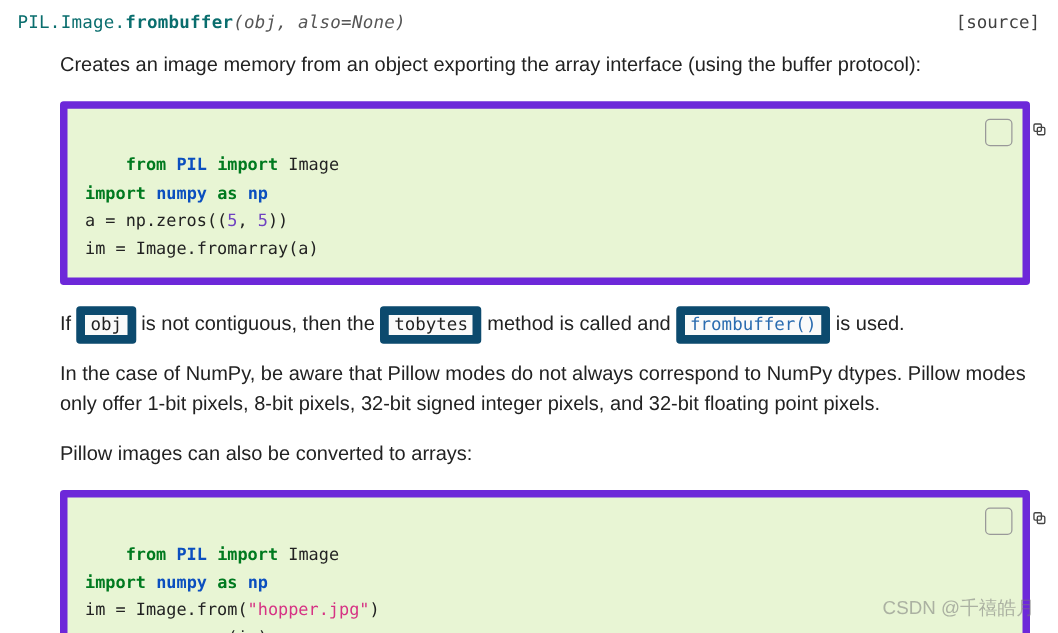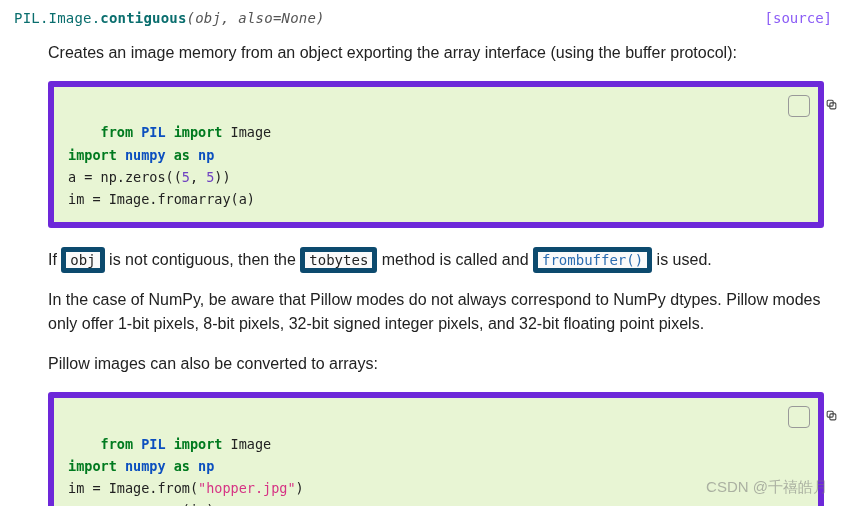--- a/index.html
+++ b/index.html
@@ -23,21 +23,21 @@
     font-family: ui-monospace, SFMono-Regular, Menlo, Consolas, monospace;
     font-size: 14px;
     letter-spacing: 0.2px;
   }
   .sig .mod { color: #0a6e6e; }
   .sig .fn { font-weight: 700; }
   .sig .args { color: #555; font-style: italic; }
   .srclink {
     font-family: ui-monospace, SFMono-Regular, Menlo, Consolas, monospace;
     font-size: 14px;
-    color: #8b5cf6;
+    color: #404040;
   }
   .body { padding-left: 34px; padding-right: 8px; }
   p { margin: 10px 0 16px; color: #222; }
   .codeblock {
     position: relative;
     background: #e8f5d4;
     border: 6px solid #6d28d9;
     border-radius: 3px;
     padding: 12px 14px;
     margin: 14px 0 20px;
@@ -59,39 +59,39 @@
   }
   .copy svg { width: 13px; height: 13px; }
   .kw { color: #007a1f; font-weight: 700; }
   .nm { color: #0b4fbf; font-weight: 700; }
   .num { color: #6f42c1; }
   .str { color: #d63384; }
   .inline-code {
     font-family: ui-monospace, SFMono-Regular, Menlo, Consolas, monospace;
     font-size: 14px;
     background: #fafafa;
-    border: 5px solid #0c4a6e;
+    border: 7px solid #0c4a6e;
     border-radius: 3px;
     padding: 0 4px;
   }
   .inline-code.link { color: #2b6cb0; }
   .watermark {
     position: fixed;
     right: 18px; bottom: 8px;
     color: rgba(120,120,120,0.55);
     font-size: 15px;
     pointer-events: none;
   }
 </style>
 </head>
 <body>
 
 <div class="sig-row">
   <span class="sig">
-    <span class="mod">PIL.Image.</span><span class="mod fn">contiguous</span><span class="args">(obj, also=None)</span>
+    <span class="mod">PIL.Image.</span><span class="mod fn">frombuffer</span><span class="args">(obj, also=None)</span>
   </span>
   <span class="srclink">[source]</span>
 </div>
 
 <div class="body">
 
   <p>Creates an image memory from an object exporting the array interface (using the buffer protocol):</p>
 
   <div class="codeblock">
     <div class="copy">

